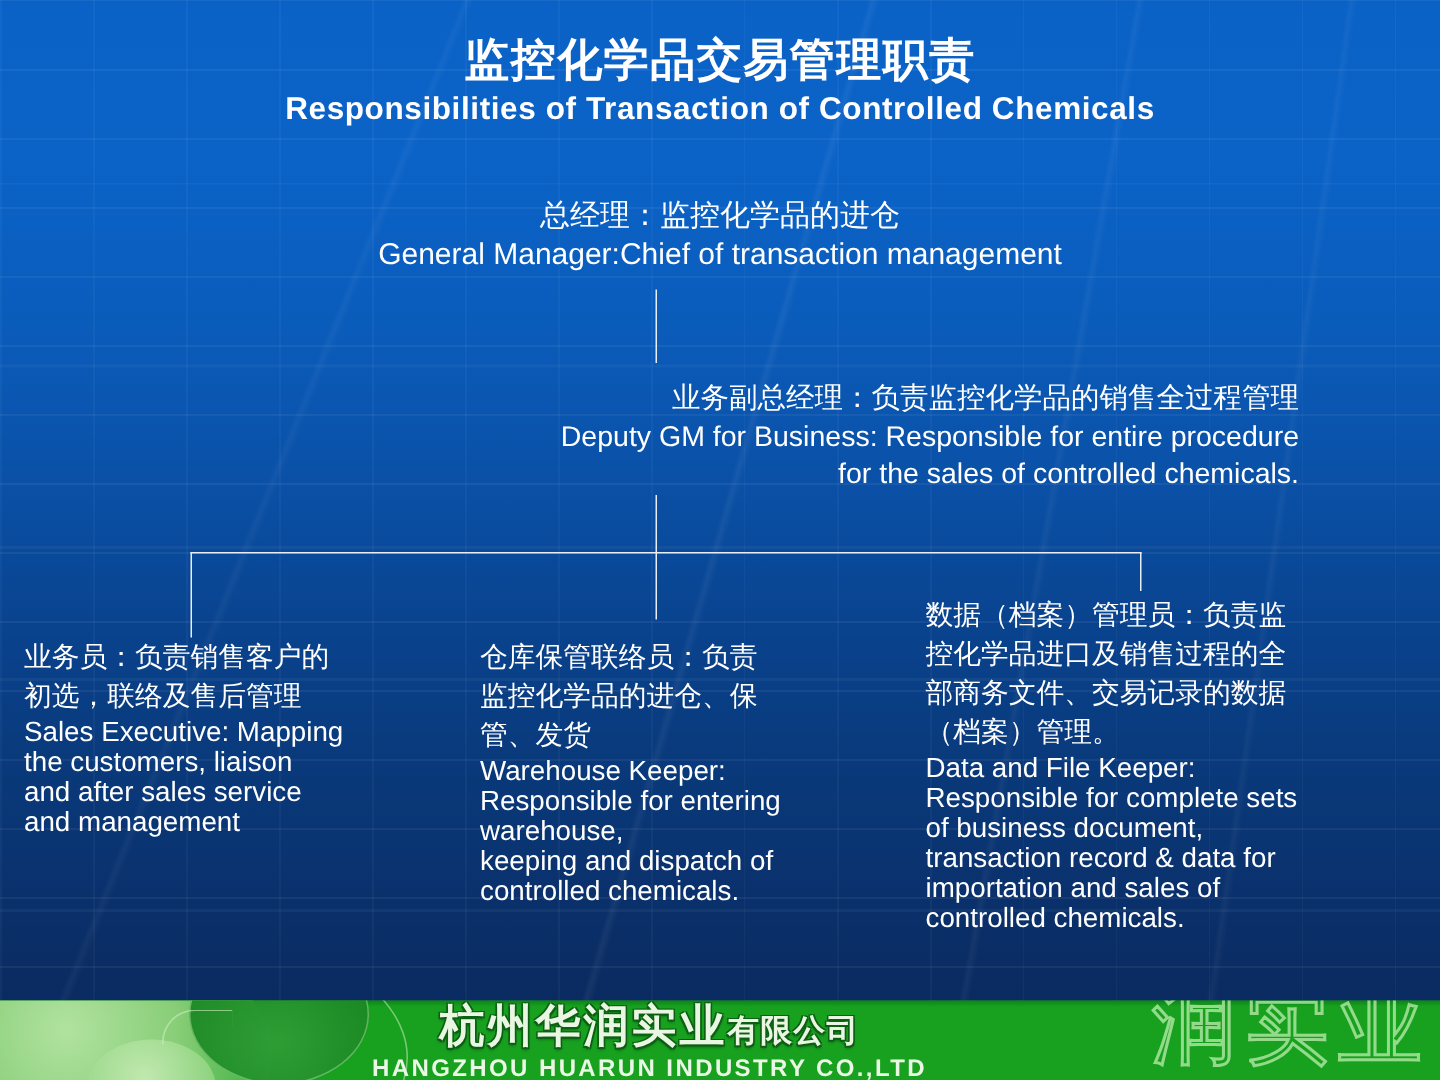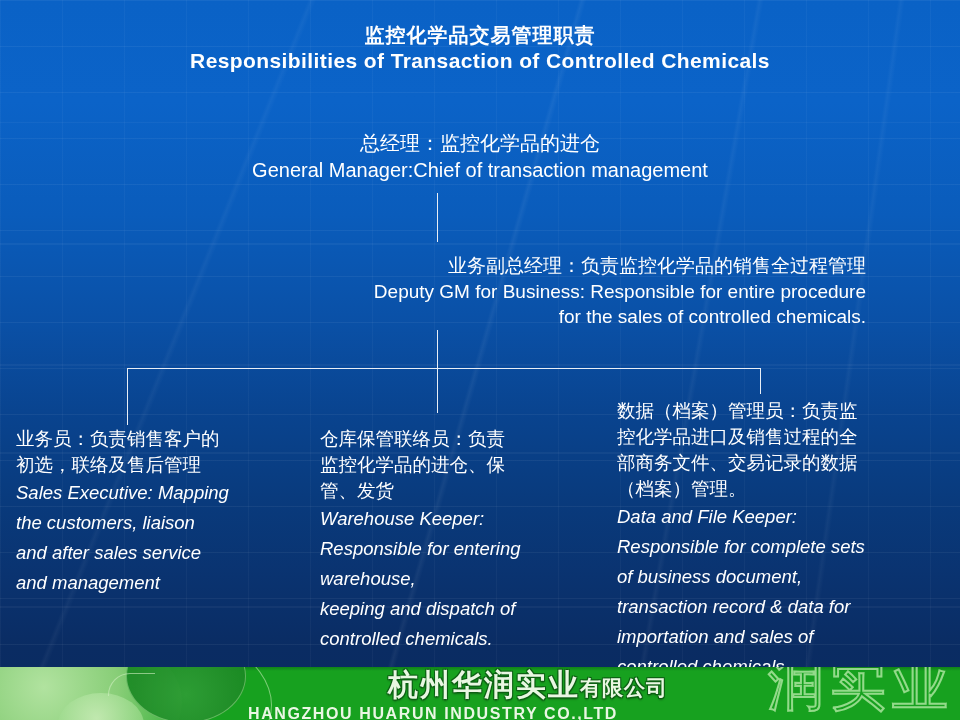--- a/index.html
+++ b/index.html
@@ -63,21 +63,21 @@
 
   
   .title-block {
     position: absolute;
     top: 24px;
     left: 0;
     width: 960px;
     text-align: center;
   }
   .title-cn {
-    font-size: 20px;
+    font-size: 30px;
     font-weight: bold;
     letter-spacing: 1px;
     line-height: 1.12;
     font-family: "DejaVu Sans", "Liberation Sans", sans-serif;
   }
   .title-en {
     font-size: 21px;
     font-weight: bold;
     letter-spacing: 0.4px;
     line-height: 1.2;
@@ -134,22 +134,21 @@
     top: 398px;
     left: 617px;
     width: 340px;
   }
   #node-sales .cn, #node-warehouse .cn, #node-data .cn {
     font-size: 18.5px;
     line-height: 26px;
   }
   #node-sales .en, #node-warehouse .en, #node-data .en {
     font-size: 18.5px;
-    line-height: 30px;
-    font-style: italic;
+    line-height: 20px;
   }
 
   
   .conn {
     position: absolute;
     background: #e8eef6;
   }
   .conn-v { width: 1px; }
   .conn-h { height: 1px; }
 
@@ -236,21 +235,20 @@
     font-size: 30px;
     font-weight: bold;
     letter-spacing: 2px;
     line-height: 32px;
     color: #e9f7e2;
     text-shadow:
       -1px -1px 0 #0c5f13, 1px -1px 0 #0c5f13,
       -1px 1px 0 #0c5f13, 1px 1px 0 #0c5f13,
       0 2px 2px rgba(0,0,0,0.35);
     white-space: nowrap;
-    text-align: right;
   }
   #footer .logo-cn .small {
     font-size: 21px;
     letter-spacing: 1px;
   }
   #footer .logo-en {
     font-family: "Liberation Sans", sans-serif;
     font-size: 16px;
     font-weight: bold;
     letter-spacing: 1.6px;

